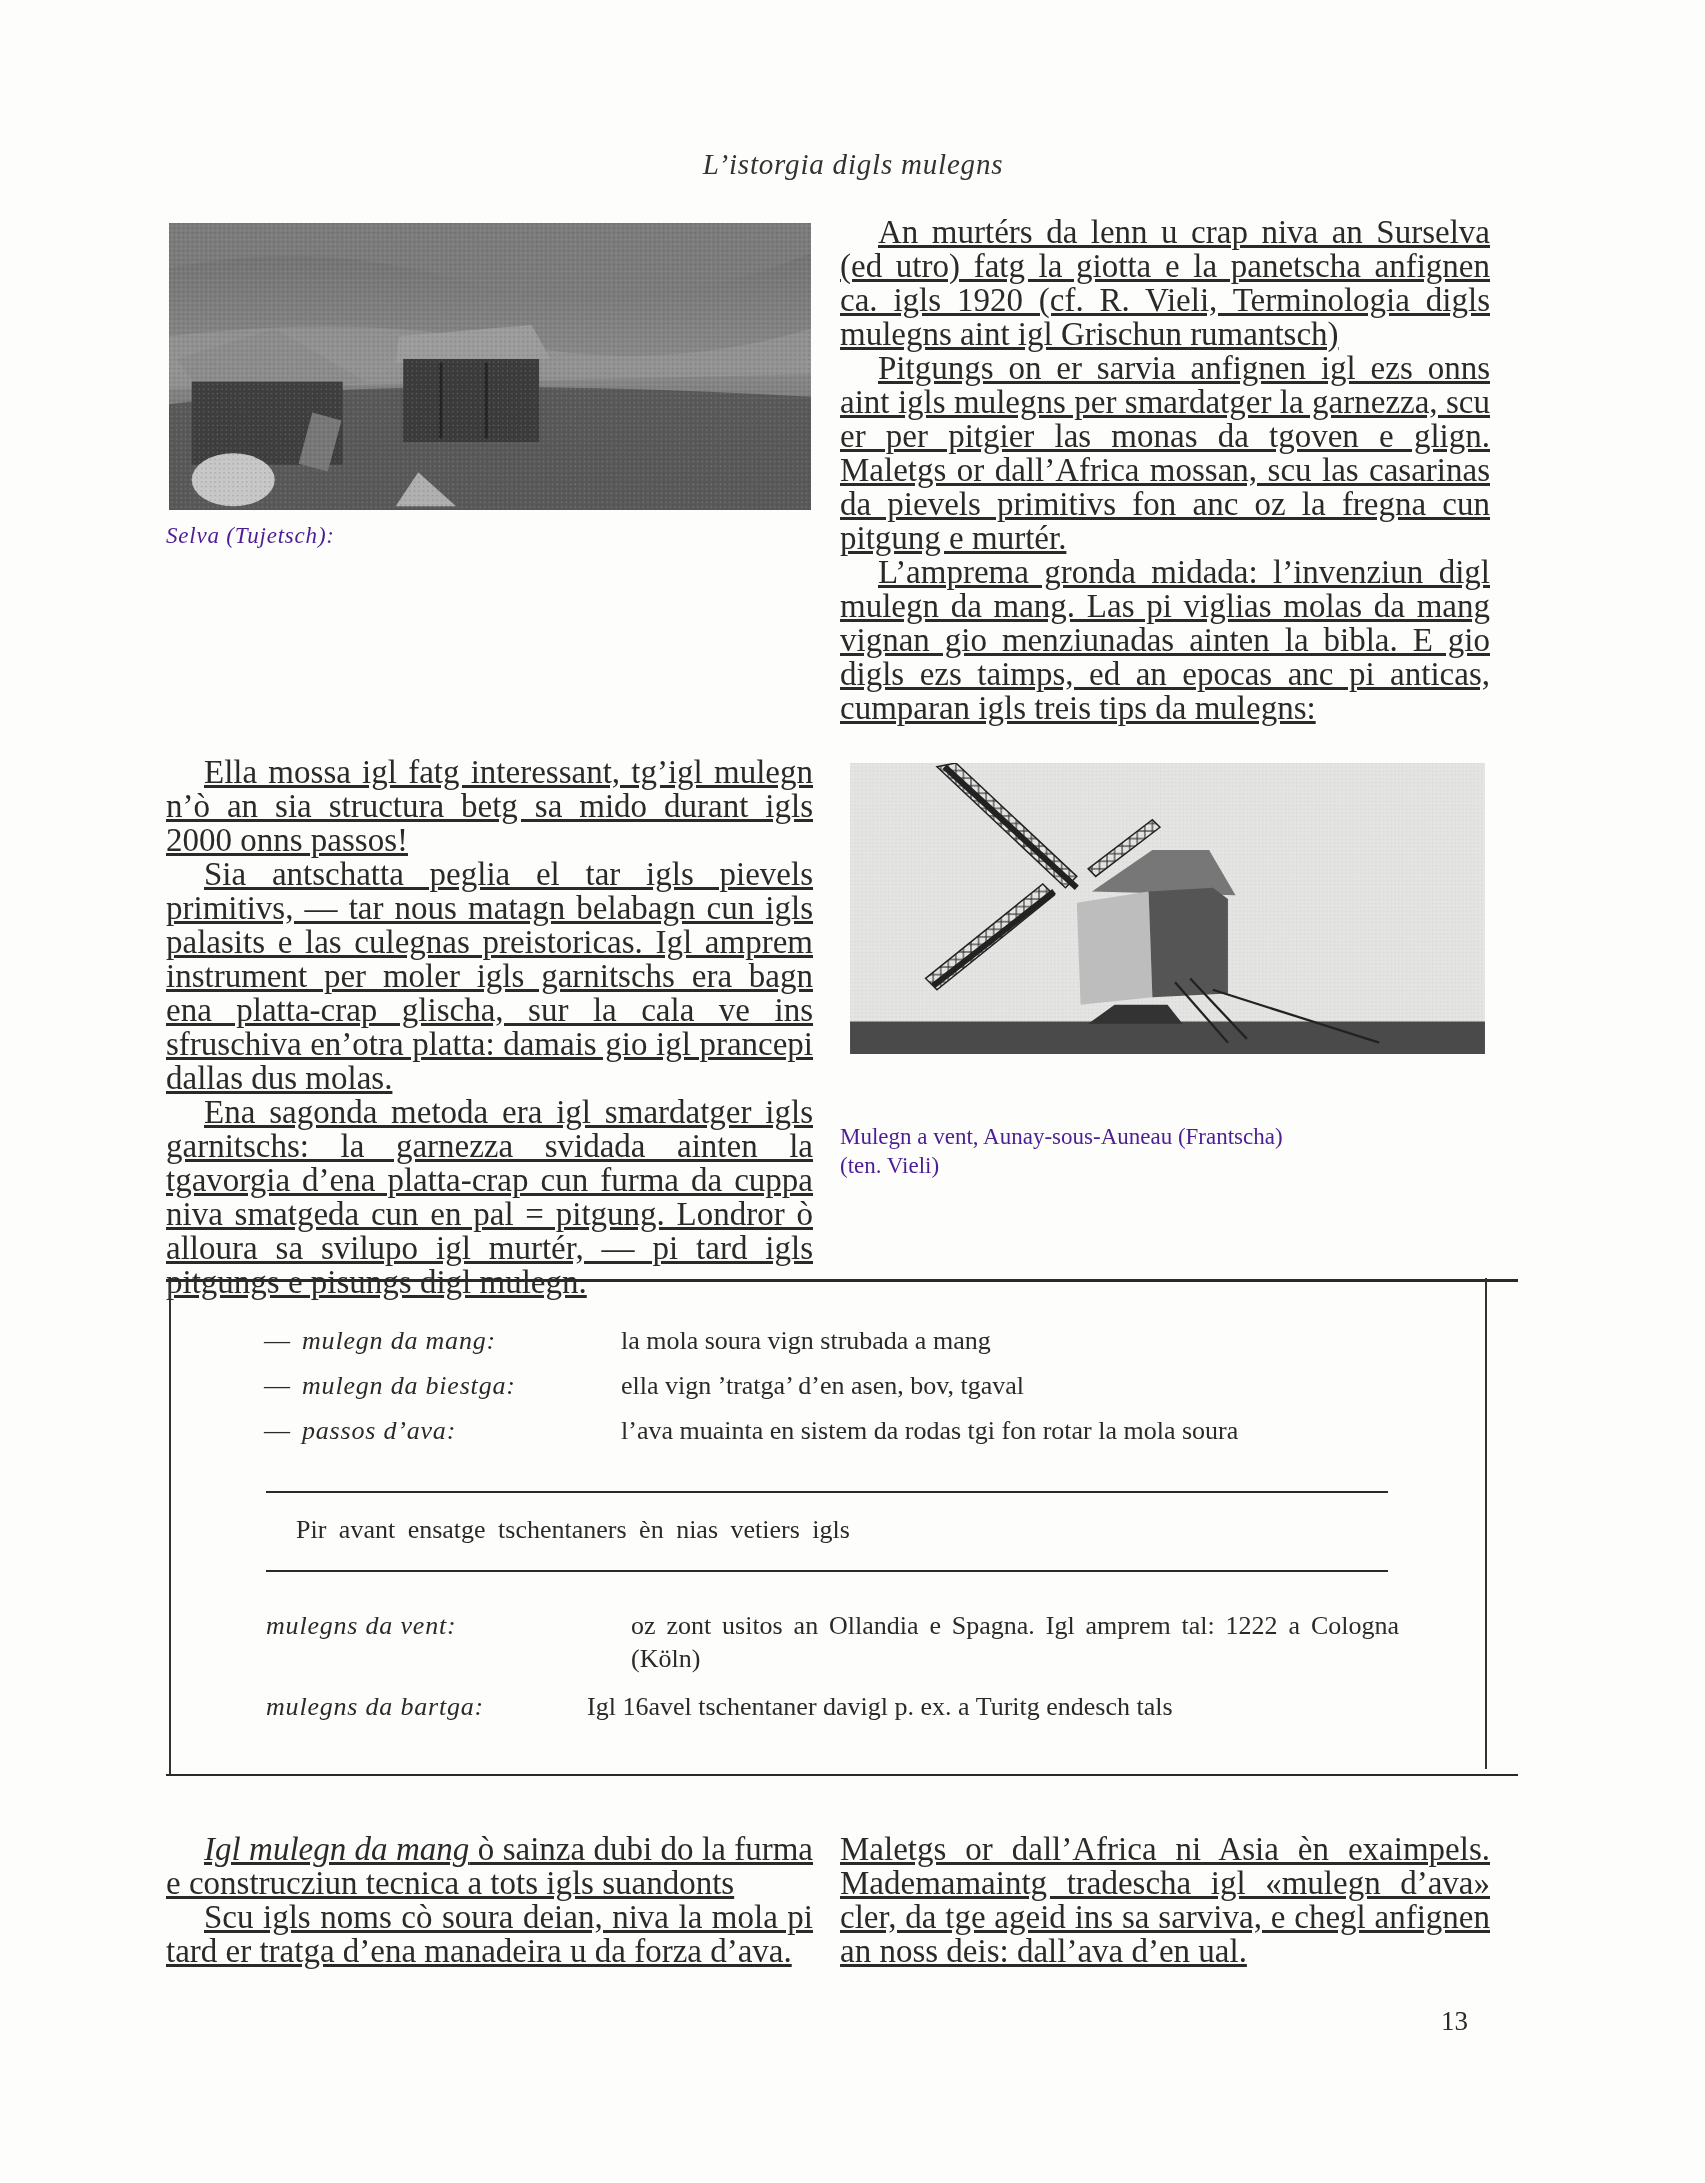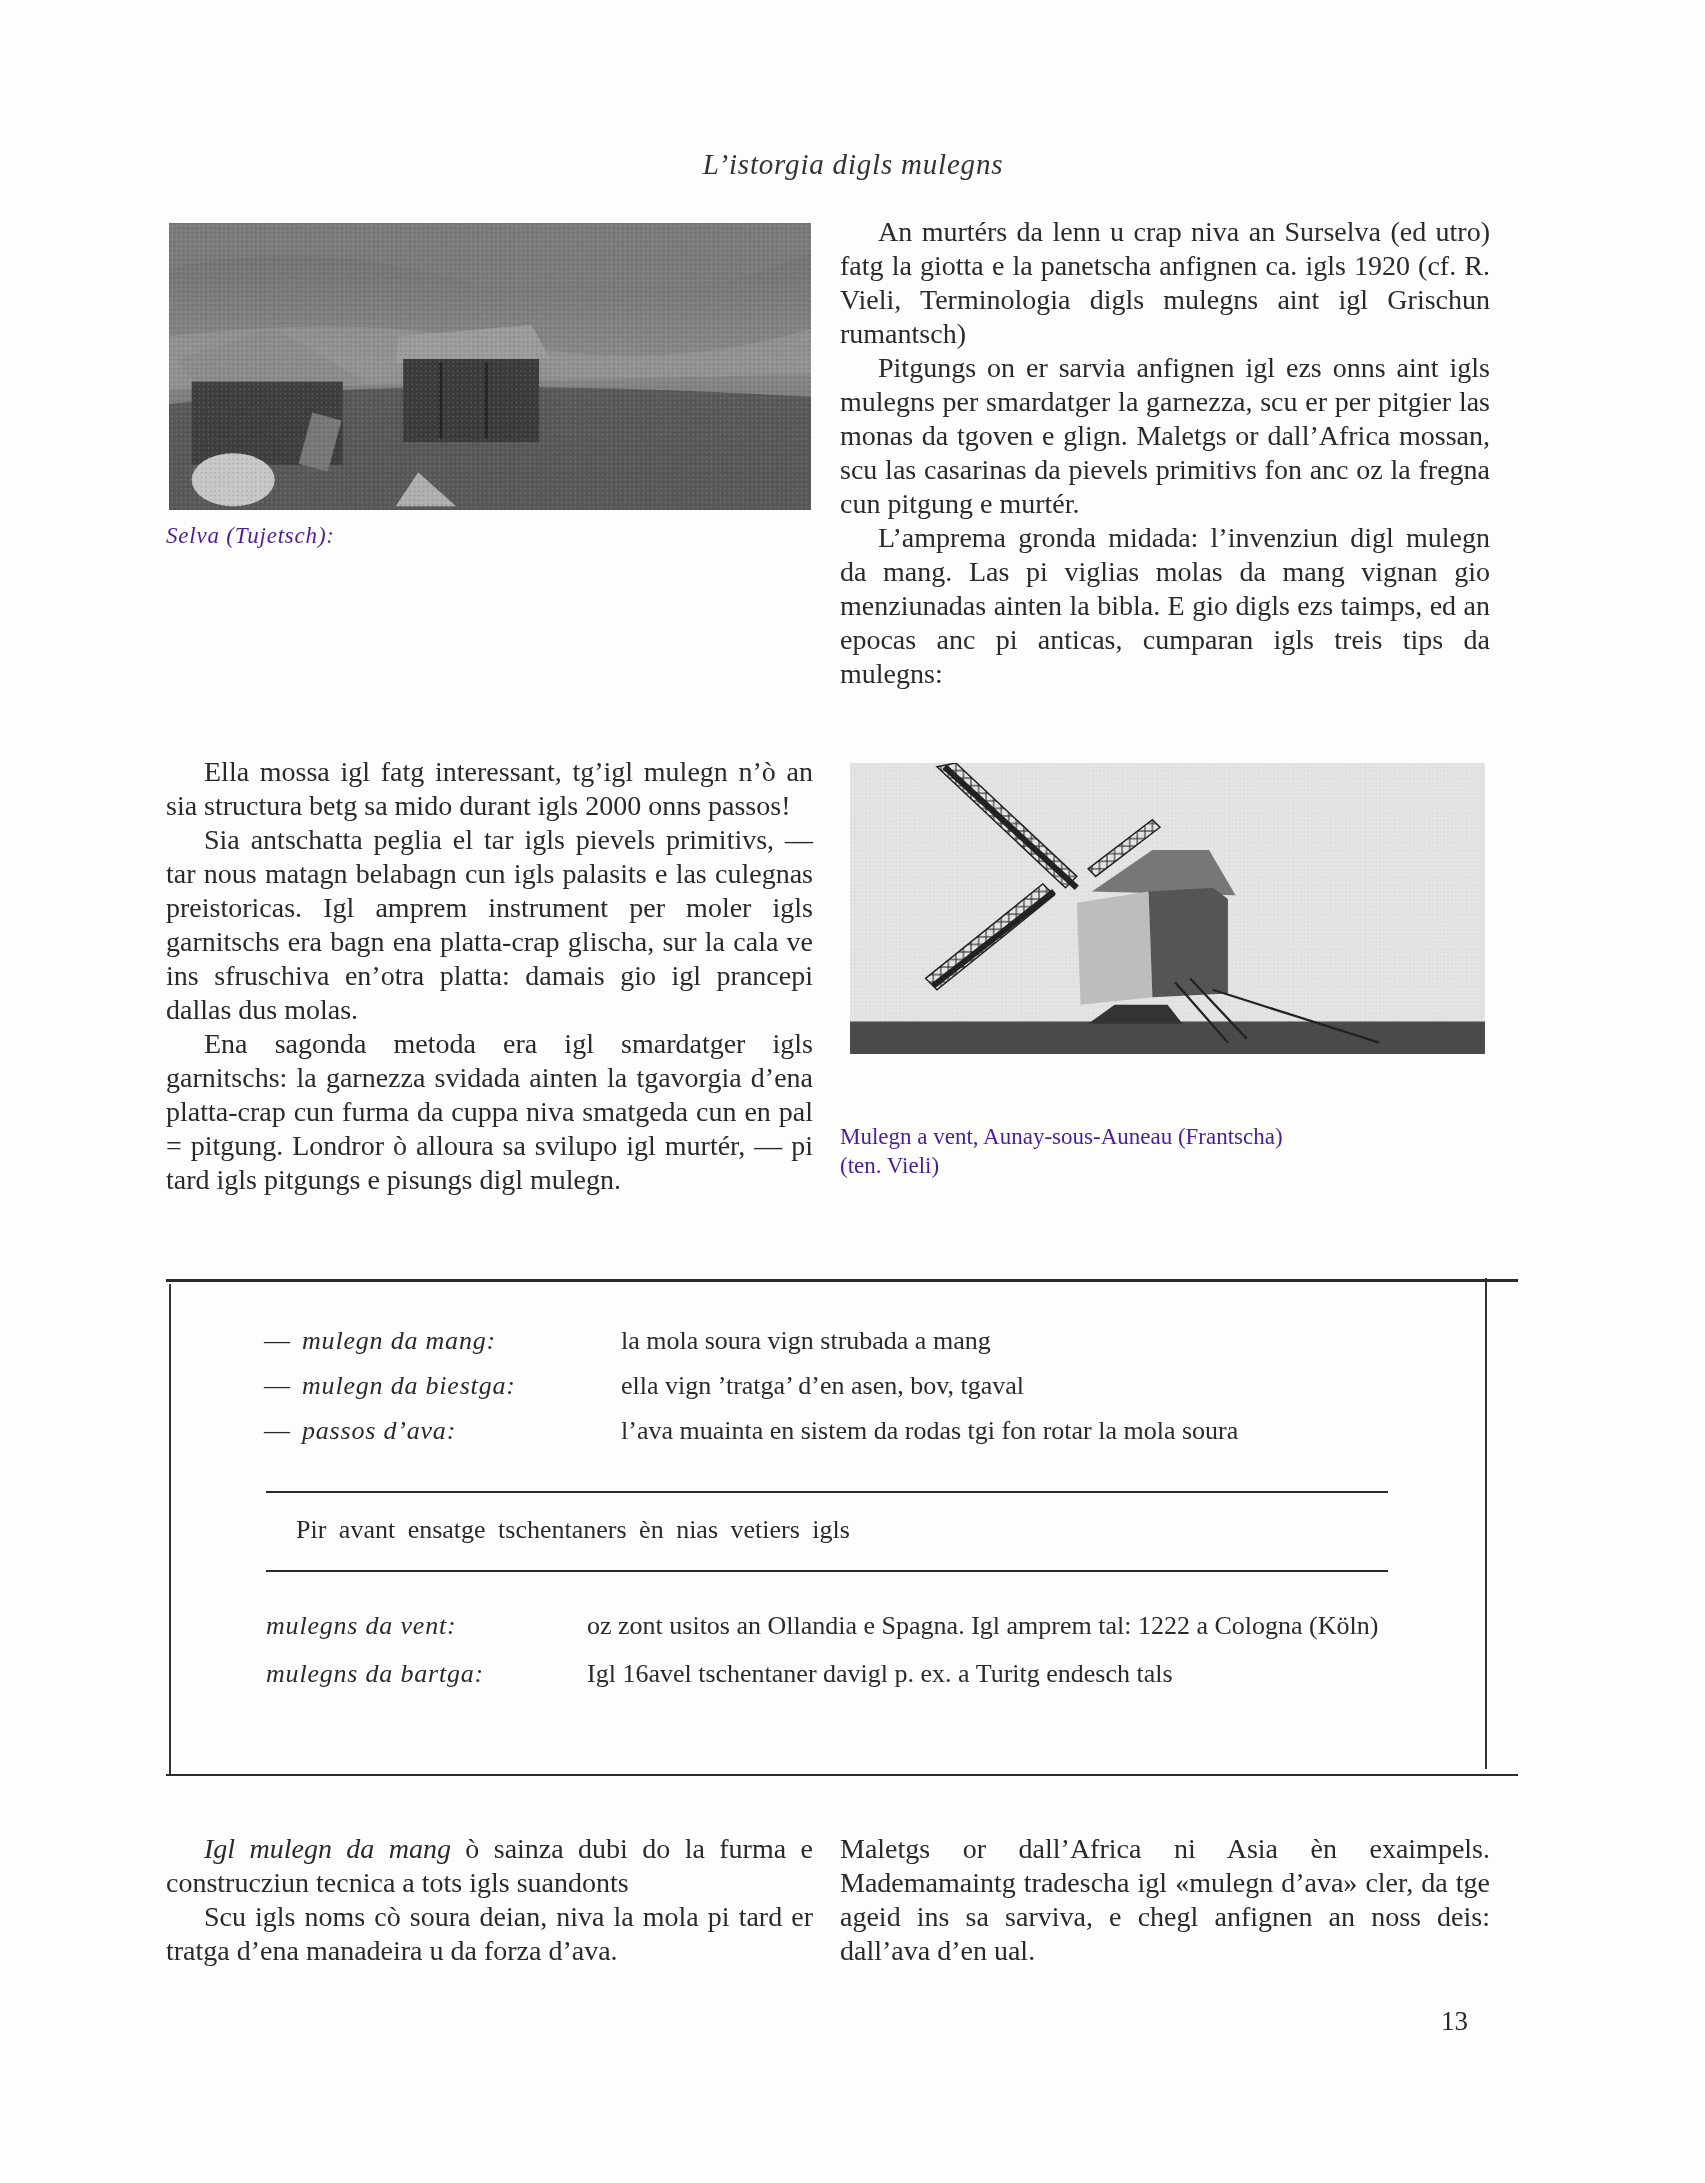--- a/index.html
+++ b/index.html
@@ -1,21 +1,21 @@
 <!DOCTYPE html>
 <html style="font-size:12px"><head>
 <meta charset="utf-8">
 <style>
   html, body { margin: 0; padding: 0; background: #fdfdfb; }
   body { width: 1706px; height: 2183px; position: relative; overflow: hidden;
          font-family: "Liberation Serif", "DejaVu Serif", serif; color: #2a2a2a; }
   .abs { position: absolute; }
   .running-head { left: 0; width: 1706px; top: 148px; text-align: center;
                   font-style: italic; font-size: 29px; letter-spacing: 0.8px; color: #333; }
-  .col { font-size: 28px; line-height: 34px; text-align: justify; }
+  .col { font-size: 33px; line-height: 34px; text-align: justify; text-decoration: underline; }
   .col p { margin: 0; text-indent: 38px; }
   .col p.noindent { text-indent: 0; }
   .caption { font-size: 23px; line-height: 29px; color: #4c1d95; }
   .caption .it { font-style: italic; letter-spacing: 0.8px; }
 
   
   .photo1 { left: 169px; top: 223px; width: 642px; height: 287px; overflow: hidden; }
   
   .photo2 { left: 850px; top: 763px; width: 635px; height: 291px; overflow: hidden; }
 
@@ -148,21 +148,21 @@
     <span class="term term-col" style="width:319px;">passos d’ava:</span>
     <span class="desc-col">l’ava muainta en sistem da rodas tgi fon rotar la mola soura</span>
   </div>
 </div>
 
 <div class="abs inner-rule" style="top:1491px;"></div>
 <div class="abs" style="left:296px; top:1515px; font-size:26px; word-spacing:6px;">Pir avant  ensatge tschentaners èn nias vetiers igls</div>
 <div class="abs inner-rule" style="top:1570px;"></div>
 
 <div class="abs" style="left:266px; top:1609px; width:1133px;">
-  <div class="def-row" style="margin-bottom:15px;">
+  <div class="def-row" style="margin-bottom:15px;gap:44px;">
     <span class="term term-col" style="width:321px;">mulegns da vent:</span>
     <span class="desc-col" style="text-align:justify;">oz zont usitos an Ollandia e Spagna. Igl amprem tal: 1222 a Cologna (Köln)</span>
   </div>
   <div class="def-row">
     <span class="term term-col" style="width:321px;">mulegns da bartga:</span>
     <span class="desc-col">Igl 16avel tschentaner davigl p. ex. a Turitg endesch tals</span>
   </div>
 </div>
 
 <div class="abs box-bottom"></div>

